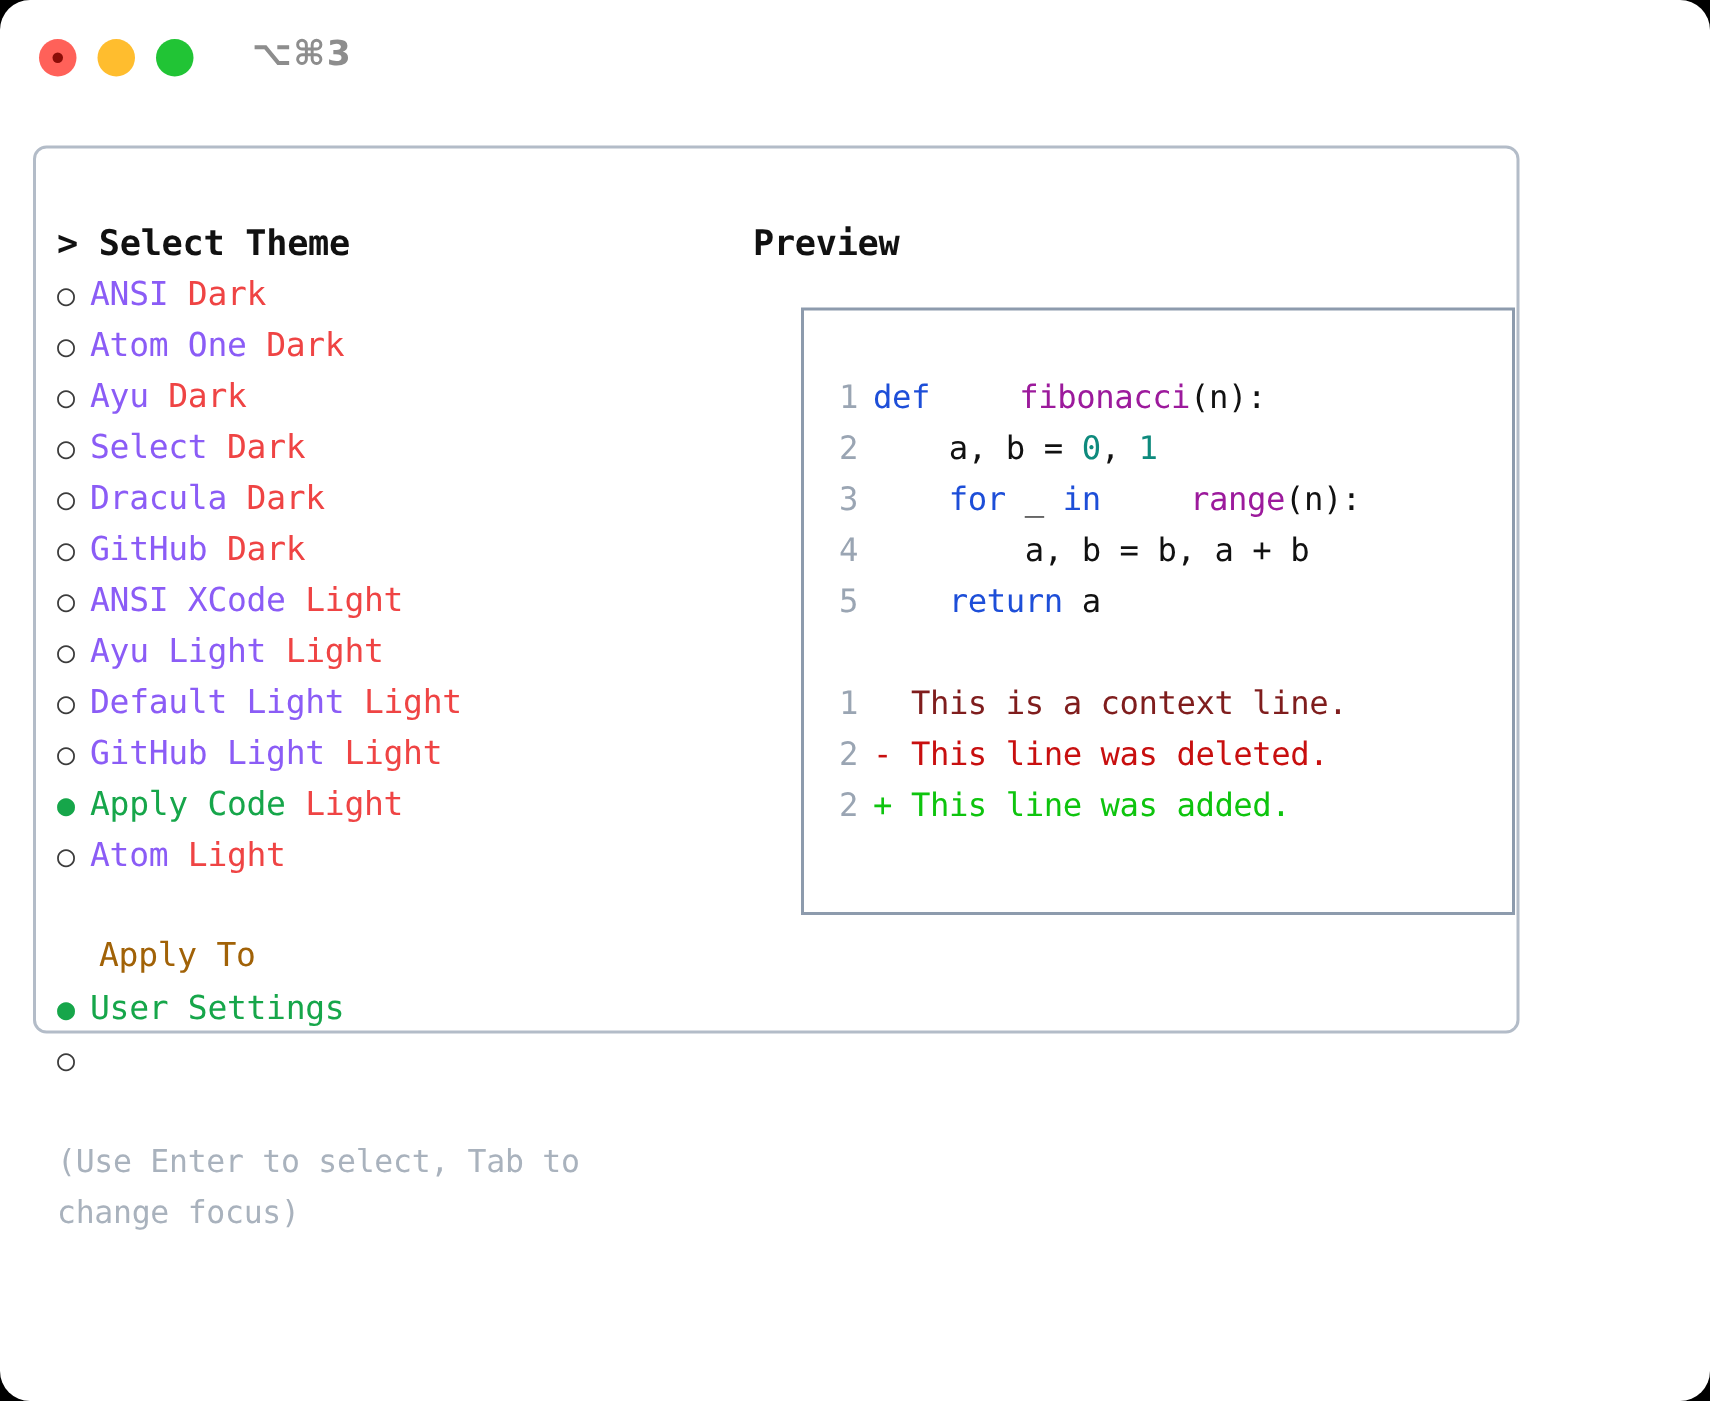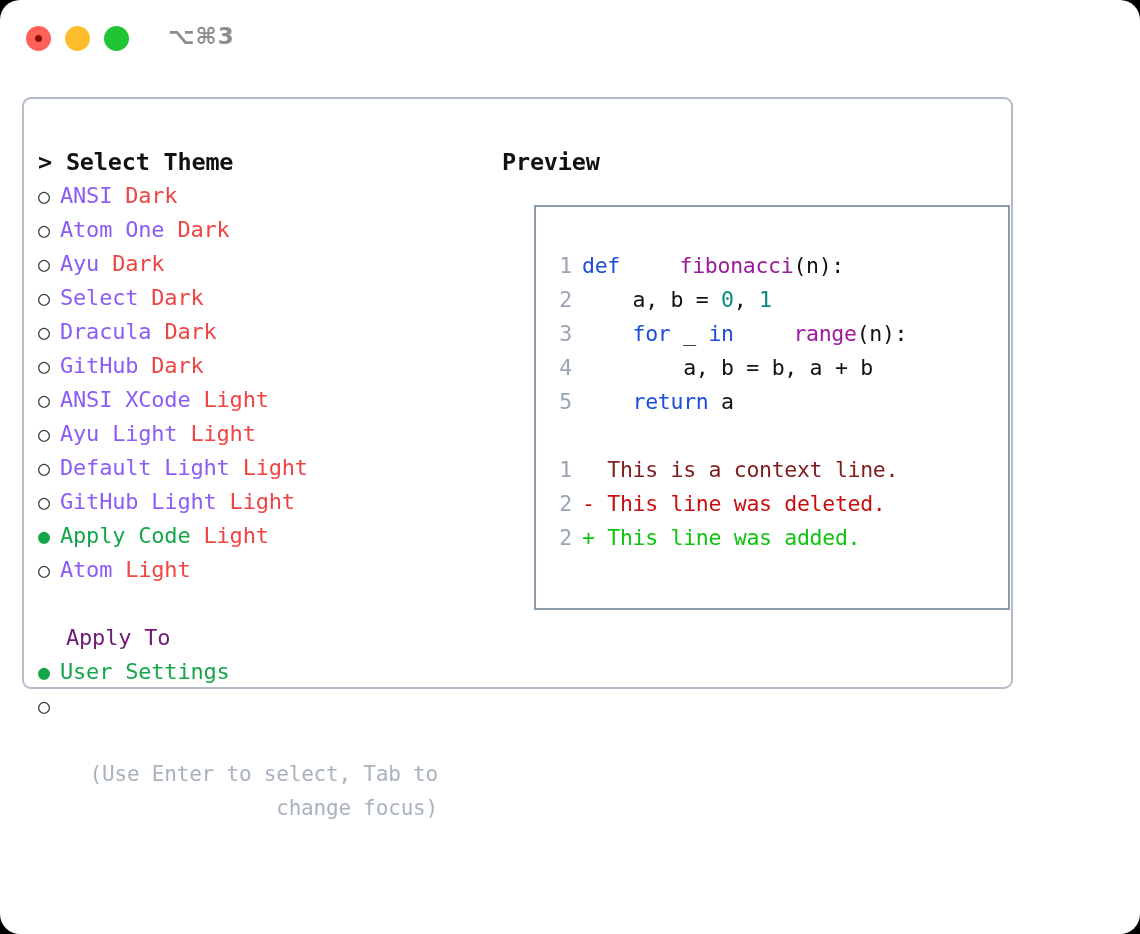--- a/index.html
+++ b/index.html
@@ -123,36 +123,35 @@
   }
   .option.selected .bullet { color: #16a64a; }
   .opt-label { color: #8b5cf6; }
   .option.selected .opt-label { color: #16a64a; }
   .opt-variant { color: #ef4444; }
 
   .section-gap { height: 34px; }
 
   .group-title {
     font-size: 22px;
-    color: #701a75;
+    color: #a16207;
     letter-spacing: -0.2px;
     white-space: pre;
     height: 34px;
     line-height: 34px;
     padding-left: 28px;
   }
 
   .hint {
     margin-top: 34px;
     font-size: 21px;
     line-height: 34px;
     color: #a9b2bd;
     letter-spacing: -0.2px;
     width: 400px;
-    text-align: right;
   }
 
   
   .preview-box {
     position: absolute;
     left: 32px;
     top: 60px;
     width: 476px;
     height: 405px;
     border: 2px solid #8d9bad;

